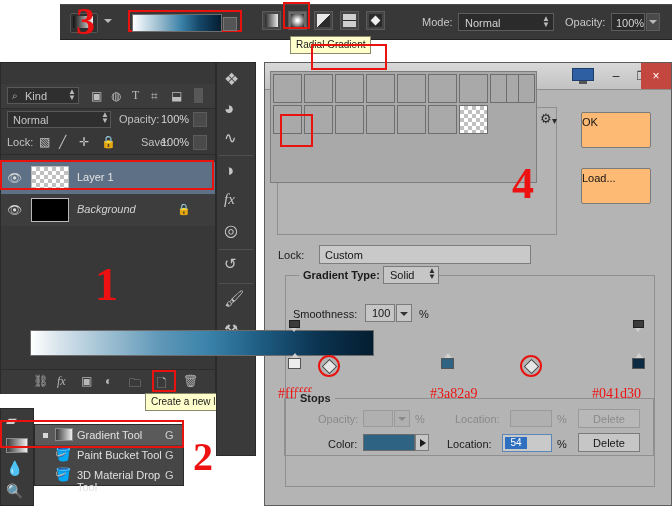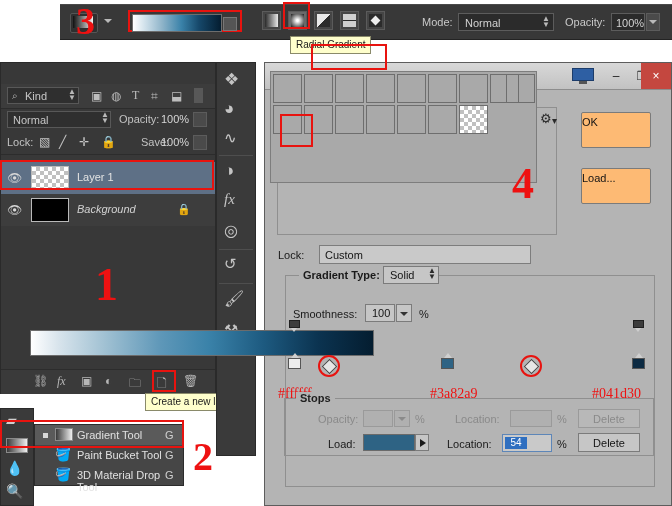--- a/index.html
+++ b/index.html
@@ -427,21 +427,21 @@
 <div class="fld-dis abs" style="left:363px;top:410px;width:30px;height:17px;"></div>
 <div class="fld-dis abs" style="left:394px;top:410px;width:16px;height:17px;">
   <div class="tri-dn" style="margin:6px auto 0;border-top-color:#8a8a8a;"></div>
 </div>
 <div class="abs nosel dis" style="left:415px;top:413px;font-size:11px;">%</div>
 <div class="abs nosel dis" style="left:455px;top:413px;font-size:11px;">Location:</div>
 <div class="fld-dis abs" style="left:510px;top:410px;width:42px;height:17px;"></div>
 <div class="abs nosel dis" style="left:557px;top:413px;font-size:11px;">%</div>
 <div class="abs nosel" style="left:578px;top:409px;width:62px;height:19px;background:#b8b8b8;border:1px solid #9a9a9a;box-sizing:border-box;color:#8a8a8a;font-size:11px;text-align:center;line-height:18px;">Delete</div>
 
-<div class="abs nosel" style="left:328px;top:438px;font-size:11px;color:#1a1a1a;">Load:</div>
+<div class="abs nosel" style="left:328px;top:438px;font-size:11px;color:#1a1a1a;">Color:</div>
 <div id="color-sw" style="left:363px;top:434px;"></div>
 <div id="color-arrow" style="left:415px;top:434px;">
   <div style="position:absolute;left:4px;top:4px;width:0;height:0;border-top:4px solid transparent;border-bottom:4px solid transparent;border-left:6px solid #1a1a1a;"></div>
 </div>
 <div class="abs nosel" style="left:447px;top:438px;font-size:11px;color:#1a1a1a;">Location:</div>
 <div class="fld-on abs" style="left:502px;top:434px;width:50px;height:18px;border-color:#5d86b8;">
   <div id="loc-sel">54</div>
 </div>
 <div class="abs nosel" style="left:557px;top:438px;font-size:11px;color:#1a1a1a;">%</div>
 <div class="abs nosel" style="left:578px;top:433px;width:62px;height:19px;background:#c6c6c6;border:1px solid #7b7b7b;box-sizing:border-box;color:#141414;font-size:11px;text-align:center;line-height:18px;">Delete</div>

